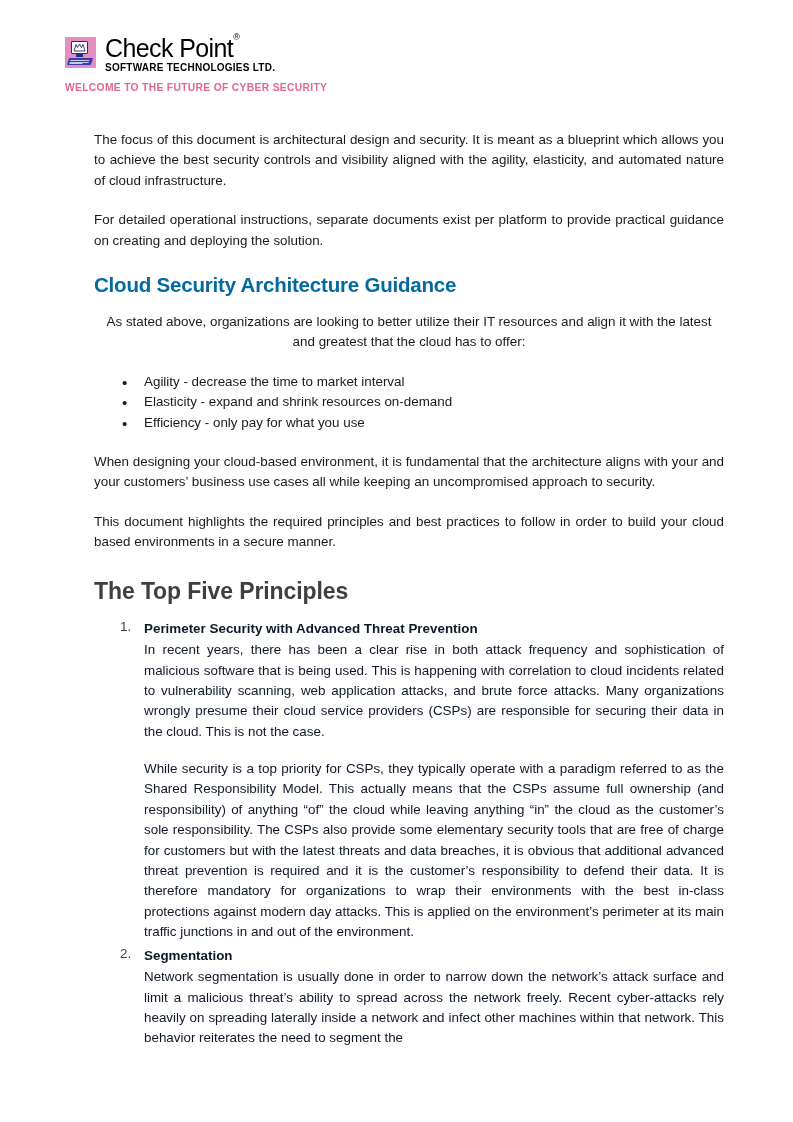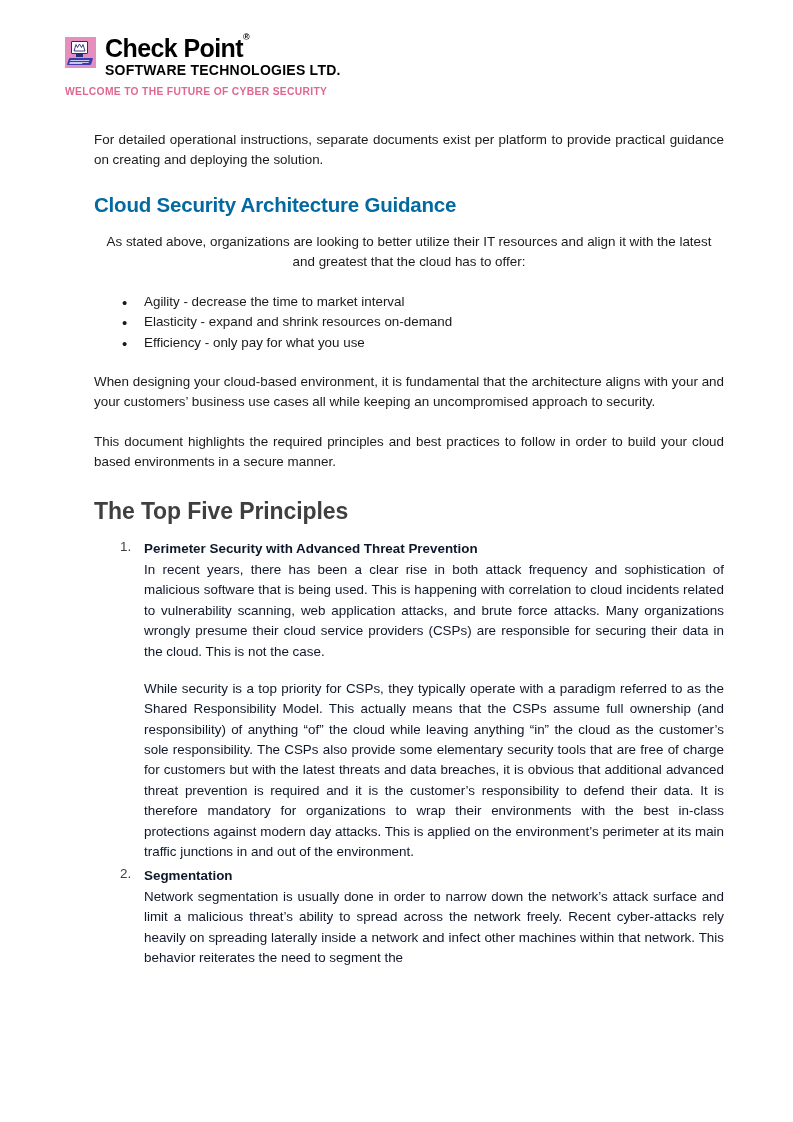--- a/index.html
+++ b/index.html
@@ -85,36 +85,36 @@
     height: 1.3px;
   }
 
   .logo-text {
     margin-left: 9px;
     line-height: 1;
   }
   .logo-name {
     font-family: "Liberation Sans", sans-serif;
     font-size: 25px;
-    font-weight: 700;
+    font-weight: 400;
     letter-spacing: -0.6px;
     color: #000000;
     white-space: nowrap;
     position: relative;
   }
   .logo-name sup {
     font-size: 9px;
     vertical-align: super;
     top: -0.9em;
     position: relative;
     letter-spacing: 0;
   }
   .logo-sub {
     font-family: "Liberation Sans", sans-serif;
-    font-size: 14px;
+    font-size: 10px;
     font-weight: 700;
     letter-spacing: 0.25px;
     color: #000000;
     margin-top: 2px;
     white-space: nowrap;
   }
   .tagline {
     margin-top: 8px;
     font-family: "Liberation Sans", sans-serif;
     font-size: 11.2px;
@@ -249,20 +249,21 @@
       <div class="logo-text">
         <div class="logo-name"><span>Check Point</span><sup>®</sup></div>
         <div class="logo-sub">SOFTWARE TECHNOLOGIES LTD.</div>
       </div>
     </div>
     <div class="tagline">WELCOME TO THE FUTURE OF CYBER SECURITY</div>
   </div>
 
   <div class="content">
 
+    <p class="body-text">The focus of this document is architectural design and security. It is meant as a blueprint which allows you to achieve the best security controls and visibility aligned with the agility, elasticity, and automated nature of cloud infrastructure.</p>
 
     <p class="body-text">For detailed operational instructions, separate documents exist per platform to provide practical guidance on creating and deploying the solution.</p>
 
     <h1 class="doc-h1">Cloud Security Architecture Guidance</h1>
 
     <p class="body-text nojust">As stated above, organizations are looking to better utilize their IT resources and align it with the latest and greatest that the cloud has to offer:</p>
 
     <ul class="bullets">
       <li>Agility - decrease the time to market interval</li>
       <li>Elasticity - expand and shrink resources on-demand</li>

